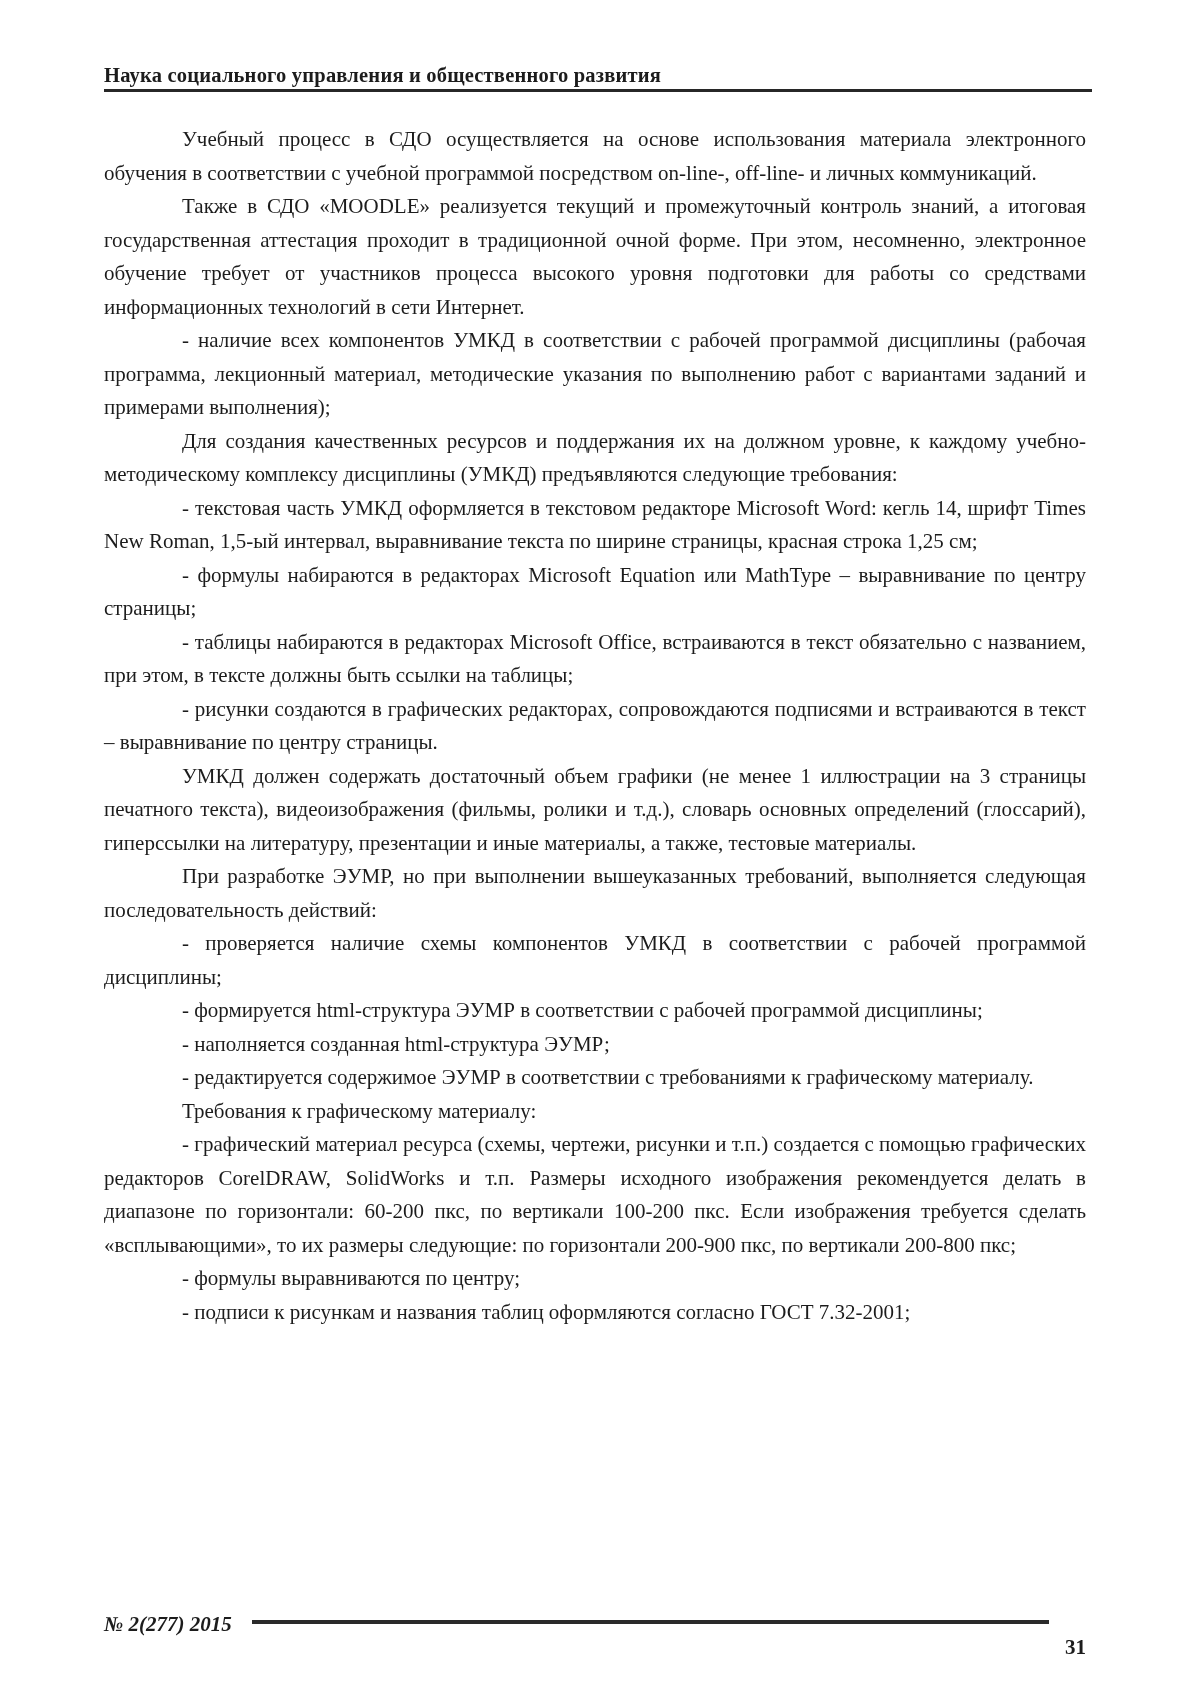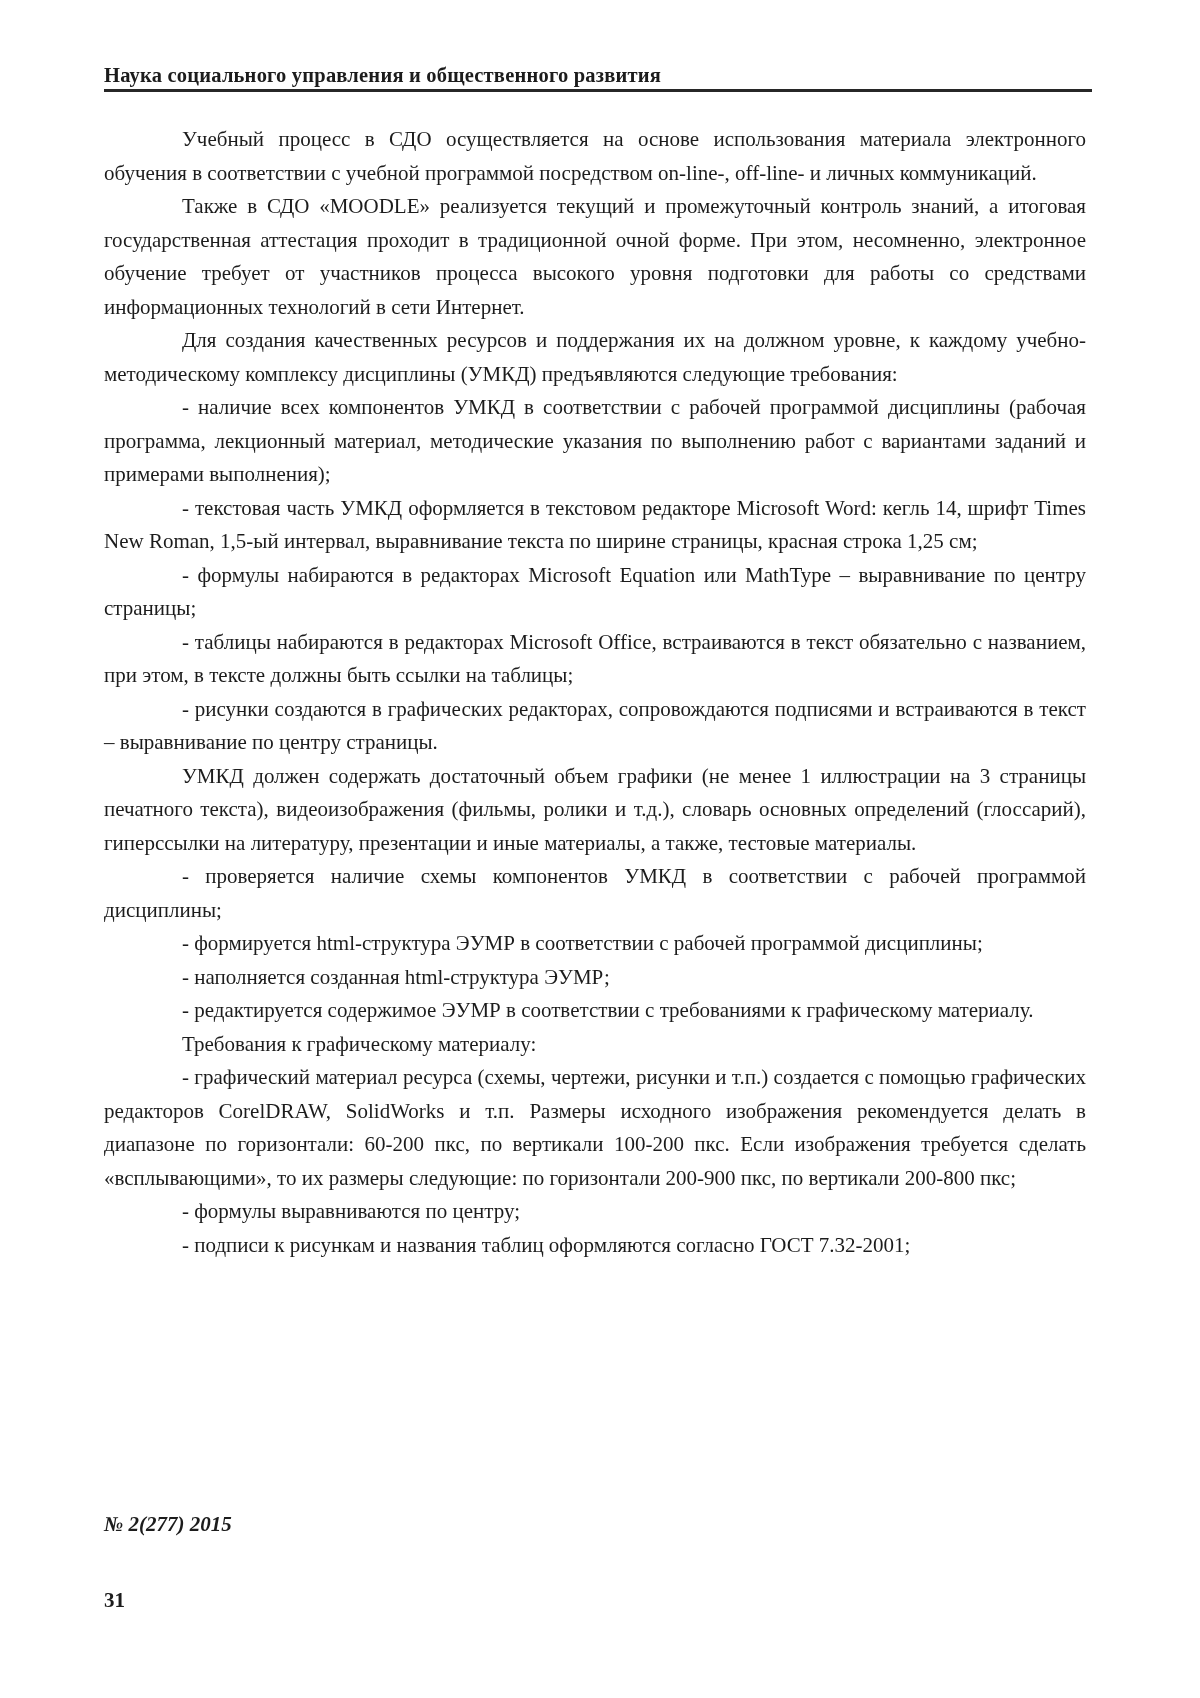--- a/index.html
+++ b/index.html
@@ -49,25 +49,24 @@
   }
   .body-text p {
     margin: 0;
     padding: 0;
     text-indent: 78px;
   }
   
   .footer {
     position: absolute;
     left: 104px;
-    top: 1512px;
+    top: 1588px;
     width: 982px;
     display: flex;
-    align-items: flex-start;
-    flex-direction: column;
+    align-items: center;
   }
   .footer-issue {
     font-size: 21px;
     font-weight: bold;
     font-style: italic;
     white-space: nowrap;
   }
   .footer-rule {
     flex: 1;
     height: 3.5px;
@@ -85,27 +84,28 @@
 <body>
 
 <div class="page">
 
   <div class="header-title">Наука социального управления и общественного развития</div>
   <div class="header-rule"></div>
 
   <div class="body-text">
     <p>Учебный процесс в СДО осуществляется на основе использования материала электронного обучения в соответствии с учебной программой посредством on-line-, off-line- и личных коммуникаций.</p>
     <p>Также в СДО «MOODLE» реализуется текущий и промежуточный контроль знаний, а итоговая государственная аттестация проходит в традиционной очной форме. При этом, несомненно, электронное обучение требует от участников процесса высокого уровня подготовки для работы со средствами информационных технологий в сети Интернет.</p>
+    <p>- наличие всех компонентов УМКД в соответствии с рабочей программой дисциплины (рабочая программа, лекционный материал, методические указания по выполнению работ с вариантами заданий и примерами выполнения);</p>
     <p>Для создания качественных ресурсов и поддержания их на должном уровне, к каждому учебно-методическому комплексу дисциплины (УМКД) предъявляются следующие требования:</p>
-    <p>- наличие всех компонентов УМКД в соответствии с рабочей программой дисциплины (рабочая программа, лекционный материал, методические указания по выполнению работ с вариантами заданий и примерами выполнения);</p>
     <p>- текстовая часть УМКД оформляется в текстовом редакторе Microsoft Word: кегль 14, шрифт Times New Roman, 1,5-ый интервал, выравнивание текста по ширине страницы, красная строка 1,25 см;</p>
     <p>- формулы набираются в редакторах Microsoft Equation или MathType – выравнивание по центру страницы;</p>
     <p>- таблицы набираются в редакторах Microsoft Office, встраиваются в текст обязательно с названием, при этом, в тексте должны быть ссылки на таблицы;</p>
     <p>- рисунки создаются в графических редакторах, сопровождаются подписями и встраиваются в текст – выравнивание по центру страницы.</p>
     <p>УМКД должен содержать достаточный объем графики (не менее 1 иллюстрации на 3 страницы печатного текста), видеоизображения (фильмы, ролики и т.д.), словарь основных определений (глоссарий), гиперссылки на литературу, презентации и иные материалы, а также, тестовые материалы.</p>
+    <p>При разработке ЭУМР, но при выполнении вышеуказанных требований, выполняется следующая последовательность действий:</p>
     <p>- проверяется наличие схемы компонентов УМКД в соответствии с рабочей программой дисциплины;</p>
     <p>- формируется html-структура ЭУМР в соответствии с рабочей программой дисциплины;</p>
     <p>- наполняется созданная html-структура ЭУМР;</p>
     <p>- редактируется содержимое ЭУМР в соответствии с требованиями к графическому материалу.</p>
     <p>Требования к графическому материалу:</p>
     <p>- графический материал ресурса (схемы, чертежи, рисунки и т.п.) создается с помощью графических редакторов CorelDRAW, SolidWorks и т.п. Размеры исходного изображения рекомендуется делать в диапазоне по горизонтали: 60-200 пкс, по вертикали 100-200 пкс. Если изображения требуется сделать «всплывающими», то их размеры следующие: по горизонтали 200-900 пкс, по вертикали 200-800 пкс;</p>
     <p>- формулы выравниваются по центру;</p>
     <p>- подписи к рисункам и названия таблиц оформляются согласно ГОСТ 7.32-2001;</p>
   </div>
 

